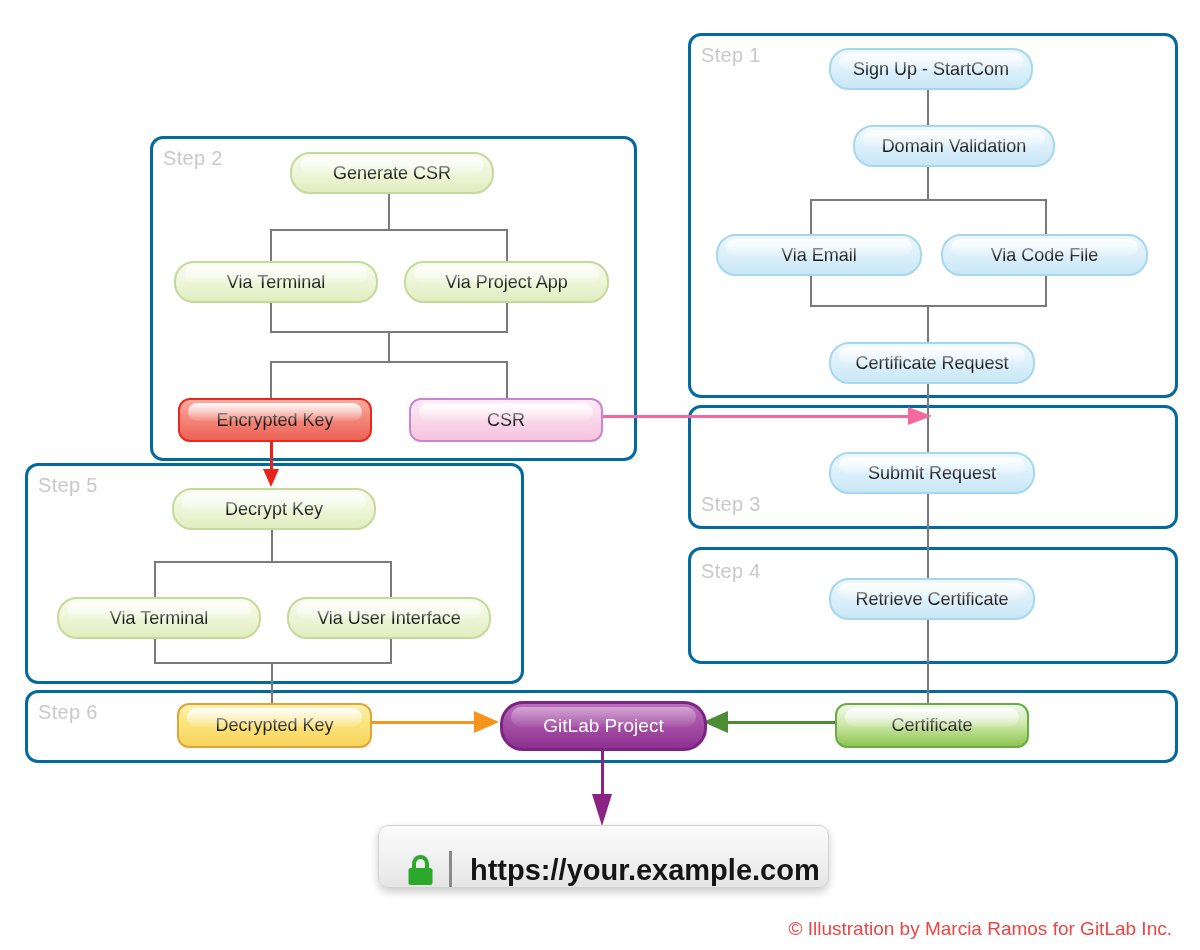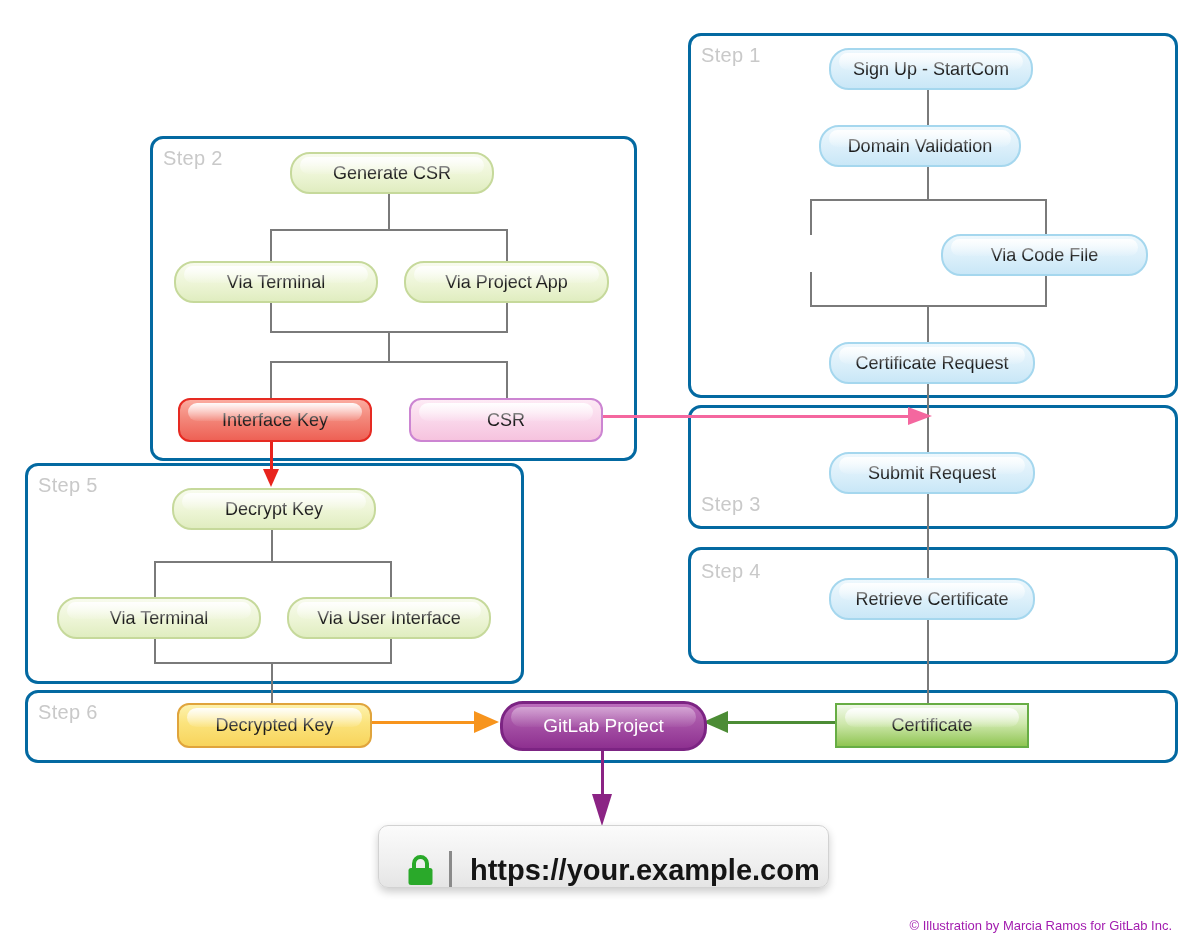--- a/index.html
+++ b/index.html
@@ -25,35 +25,35 @@
   }
   .pill { border-radius:20px; }
   .n-blue   { border:2px solid #a5d7ee; background:linear-gradient(180deg,#eef8fd 0%,#dbeffa 55%,#c9e7f7 100%); }
   .n-green  { border:2px solid #c6d99b; background:linear-gradient(180deg,#f8fbee 0%,#edf5d6 55%,#e0edc0 100%); }
   .n-red    { border:2px solid #e62a22; border-radius:12px; background:linear-gradient(180deg,#fbab9f 0%,#f3887b 45%,#ee6155 100%); }
   .n-pink   { border:2px solid #cc85d2; border-radius:12px; background:linear-gradient(180deg,#fdeaf5 0%,#fad9ec 45%,#f6c3de 100%); }
   .n-yellow { border:2px solid #e0a43c; border-radius:12px; background:linear-gradient(180deg,#fdf2ae 0%,#fbe37c 45%,#f8d45c 100%); }
   .n-purple { border:3px solid #7c2483; border-radius:23px; color:#ffffff;
               background:linear-gradient(180deg,#bb6cbb 0%,#a855a8 40%,#8e3090 100%); font-size:19px; }
   .n-purple::before { background:linear-gradient(180deg, rgba(255,255,255,.40), rgba(255,255,255,.04)); }
-  .n-certgreen { border:2px solid #67ad44; border-radius:0; background:linear-gradient(180deg,#f1f9ea 0%,#cfe8ad 45%,#8fc552 100%); }
+  .n-certgreen { border:2px solid #67ad44; border-radius:12px; background:linear-gradient(180deg,#f1f9ea 0%,#cfe8ad 45%,#8fc552 100%); }
   
   .arrow-ln { position:absolute; }
   .tri { position:absolute; width:0; height:0; }
   
   .url-bar {
     position:absolute; left:378px; top:825px; width:449px; height:61px;
     border-radius:10px; border:1px solid #d2d2d2;
     background:linear-gradient(180deg,#fbfbfb 0%,#efefef 60%,#e5e5e5 100%);
     box-shadow:0 4px 8px rgba(0,0,0,.20);
     display:flex; align-items:flex-end;
   }
   .url-divider { width:3px; height:36px; background:#8a8a8a; margin:0 0 0 14px; }
   .url-text { font-size:29px; font-weight:bold; color:#151515; margin-left:18px; letter-spacing:0; }
-  .credit { position:absolute; right:28px; top:918px; color:#a21caf; font-size:13px; }
+  .credit { position:absolute; right:28px; top:918px; color:#ef4444; font-size:19px; }
 </style>
 </head>
 <body>
 
 <div id="canvas">
 
   <div class="box" style="left:688px;top:33px;width:484px;height:359px">
     <div class="box-label" style="left:10px;top:8px">Step 1</div>
   </div>
   <div class="box" style="left:150px;top:136px;width:481px;height:319px">
@@ -113,28 +113,29 @@
   <div class="arrow-ln" style="left:368px;top:721px;width:108px;height:3px;background:#f7941d"></div>
   <div class="tri" style="left:474px;top:711px;border-top:11px solid transparent;border-bottom:11px solid transparent;border-left:25px solid #f7941d"></div>
 
   <div class="arrow-ln" style="left:726px;top:721px;width:110px;height:3px;background:#4c8c35"></div>
   <div class="tri" style="left:703px;top:711px;border-top:11px solid transparent;border-bottom:11px solid transparent;border-right:25px solid #4c8c35"></div>
 
   <div class="arrow-ln" style="left:601px;top:745px;width:3px;height:51px;background:#8b2384"></div>
   <div class="tri" style="left:592px;top:794px;border-left:10px solid transparent;border-right:10px solid transparent;border-top:32px solid #8b2384"></div>
 
   <div class="node pill n-blue" style="left:829px;top:48px;width:200px;height:38px">Sign Up - StartCom</div>
-  <div class="node pill n-blue" style="left:819px;top:125px;width:198px;height:38px">Domain Validation</div>
+  <div class="node pill n-blue" style="left:853px;top:125px;width:198px;height:38px">Domain Validation</div>
+  <div class="node pill n-blue" style="left:716px;top:234px;width:202px;height:38px">Via Email</div>
   <div class="node pill n-blue" style="left:941px;top:234px;width:203px;height:38px">Via Code File</div>
   <div class="node pill n-blue" style="left:829px;top:342px;width:202px;height:38px">Certificate Request</div>
 
   <div class="node pill n-green" style="left:290px;top:152px;width:200px;height:38px">Generate CSR</div>
   <div class="node pill n-green" style="left:174px;top:261px;width:200px;height:38px">Via Terminal</div>
   <div class="node pill n-green" style="left:404px;top:261px;width:201px;height:38px">Via Project App</div>
-  <div class="node n-red" style="left:178px;top:398px;width:190px;height:40px">Interface Key</div>
+  <div class="node n-red" style="left:178px;top:398px;width:190px;height:40px">Encrypted Key</div>
   <div class="node n-pink" style="left:409px;top:398px;width:190px;height:40px">CSR</div>
 
   <div class="node pill n-blue" style="left:829px;top:452px;width:202px;height:38px">Submit Request</div>
   <div class="node pill n-green" style="left:172px;top:488px;width:200px;height:38px">Decrypt Key</div>
 
   <div class="node pill n-blue" style="left:829px;top:578px;width:202px;height:38px">Retrieve Certificate</div>
   <div class="node pill n-green" style="left:57px;top:597px;width:200px;height:38px">Via Terminal</div>
   <div class="node pill n-green" style="left:287px;top:597px;width:200px;height:38px">Via User Interface</div>
 
   <div class="node n-yellow" style="left:177px;top:703px;width:191px;height:41px">Decrypted Key</div>

